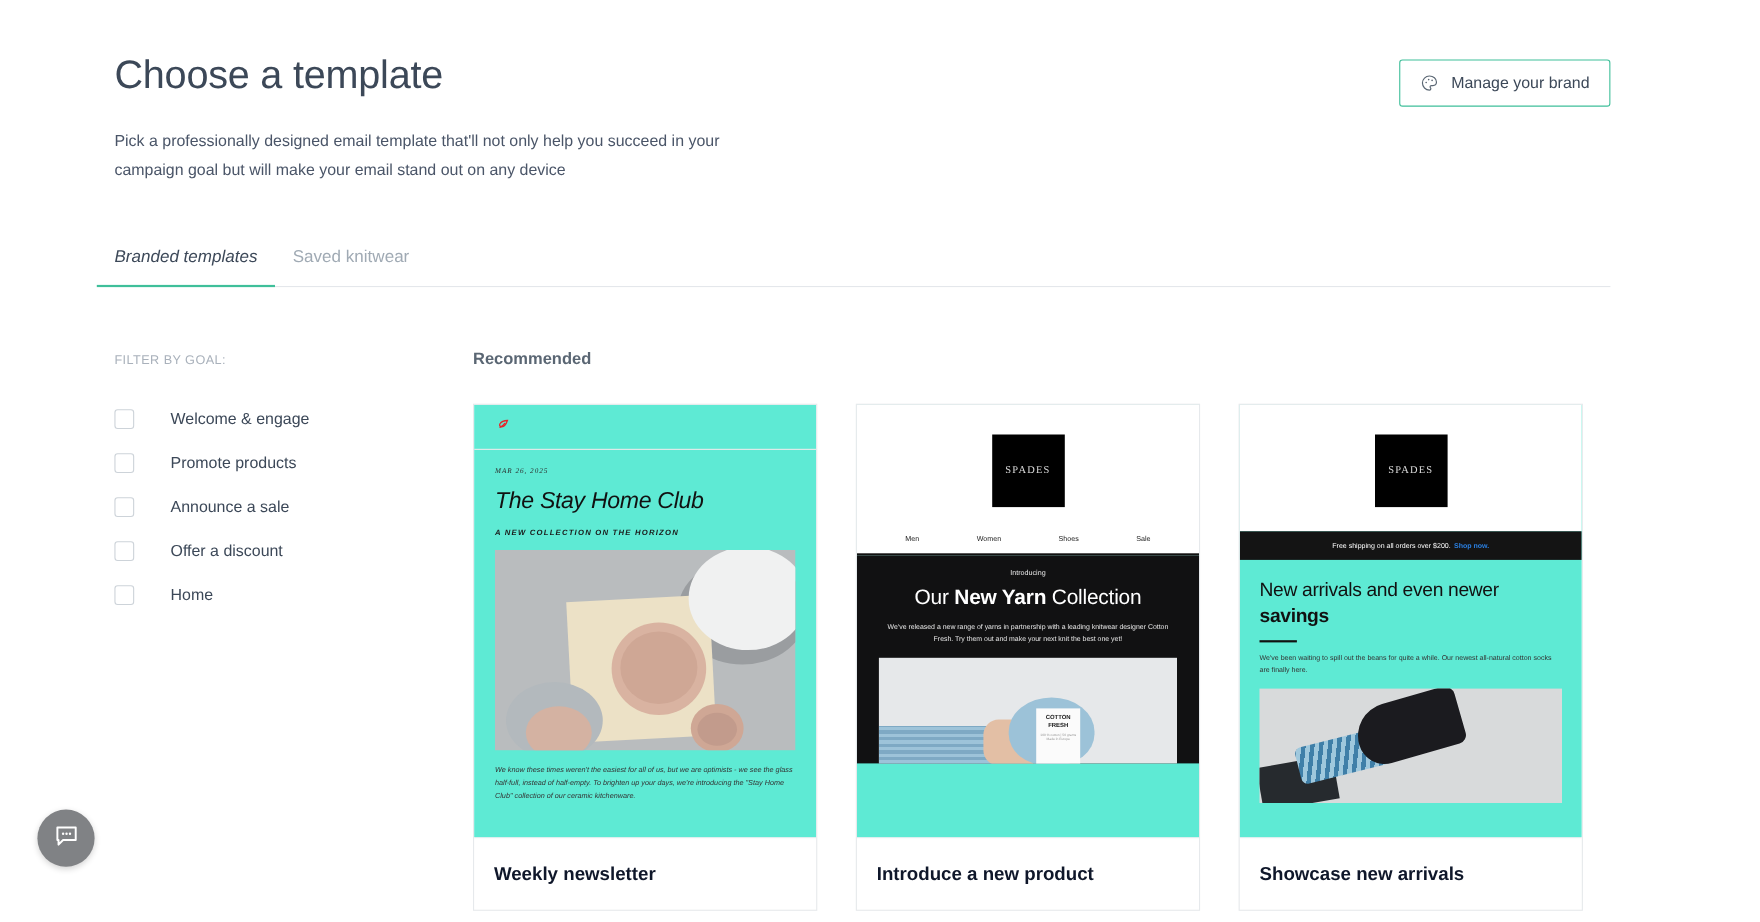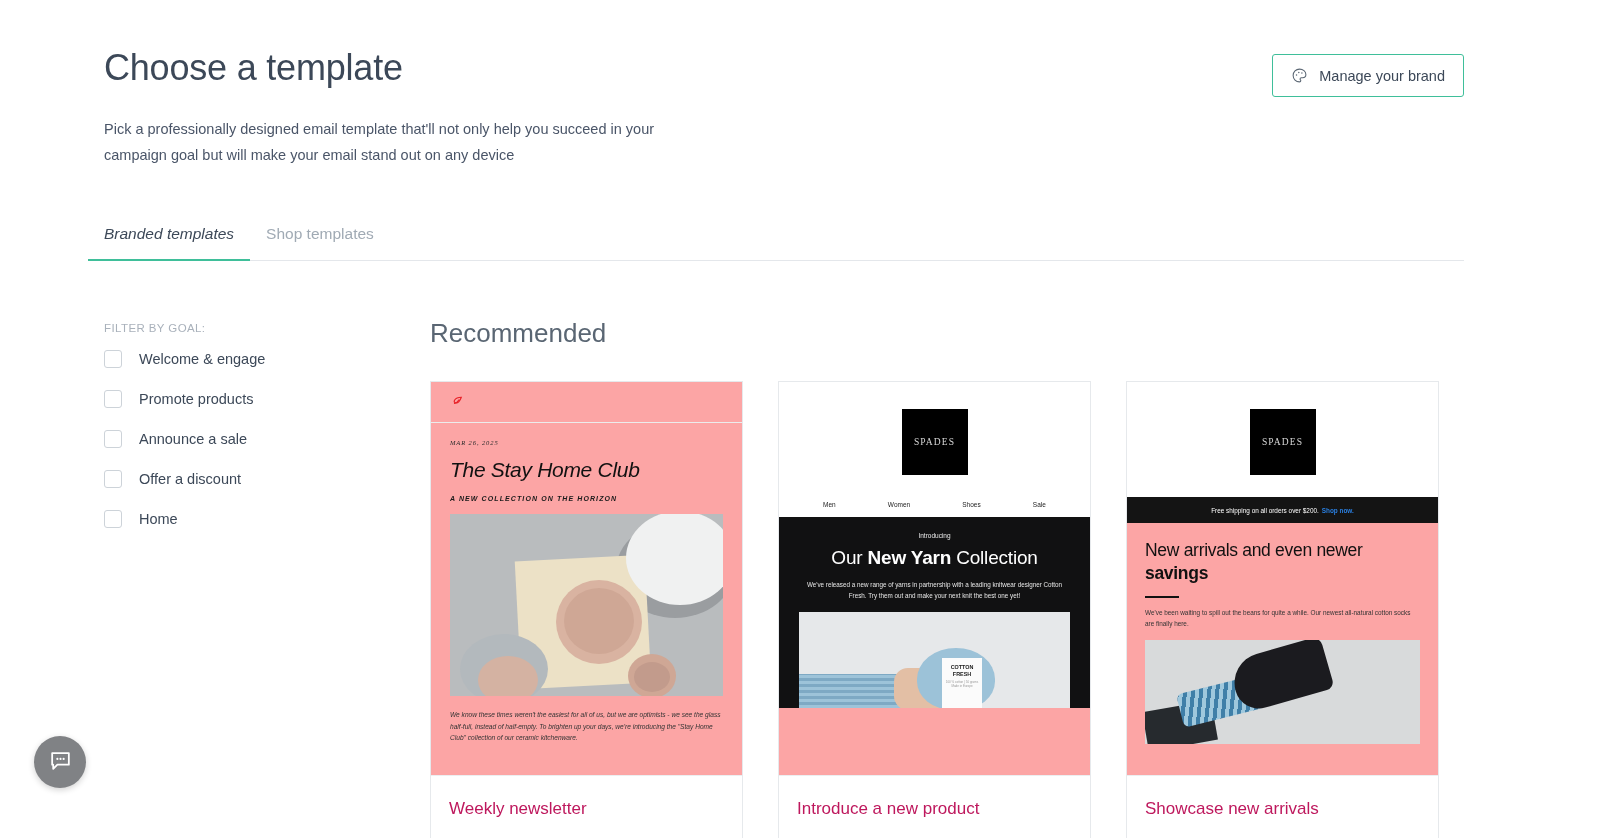--- a/index.html
+++ b/index.html
@@ -91,26 +91,26 @@
   
   .sidebar {
     position: absolute;
     left: 104px; top: 322px;
     width: 290px;
   }
   .filter-label {
     font-size: 11.5px;
     letter-spacing: 0.4px;
     color: #a9b1bb;
-    margin-bottom: 16px;
+    margin-bottom: 38px;
   }
   .filter-item {
     display: flex;
     align-items: center;
-    gap: 17px;
+    gap: 33px;
     margin-bottom: 22px;
     cursor: pointer;
   }
   .cbox {
     width: 18px; height: 18px;
     border: 1px solid #cdd3d9;
     border-radius: 3px;
     background: #fff;
     flex: 0 0 auto;
   }
@@ -119,54 +119,55 @@
     color: #3c4858;
   }
 
   
   .main {
     position: absolute;
     left: 430px; top: 318px;
     width: 1034px;
   }
   .section-title {
-    font-size: 26px;
+    font-size: 15px;
     color: #5a6673;
-    font-weight: 400;
+    font-weight: 700;
     margin: 0 0 32px 0;
   }
   .cards {
     display: flex;
     gap: 35px;
   }
   .card {
     width: 313px;
     border: 1px solid #e6e9ec;
     background: #fff;
     overflow: hidden;
     cursor: pointer;
     display: flex;
     flex-direction: column;
   }
   .preview {
     height: 393px;
     overflow: hidden;
     position: relative;
-    background: #fca5a5;
+    background: #5eead4;
   }
   .card-footer {
     height: 66px;
     display: flex;
     align-items: center;
     padding: 0 18px;
     border-top: 1px solid #eceff1;
   }
   .card-title {
     font-size: 17px;
-    color: #be185d;
+    color: #0f172a;
+    font-weight: bold;
   }
 
   
   .c1-bar {
     height: 41px;
     border-bottom: 1px solid #ececec;
     display: flex;
     align-items: center;
     padding-left: 20px;
   }
@@ -405,21 +406,21 @@
           <circle cx="11" cy="7.6" r="1.05" fill="#5a6673" stroke="none"></circle>
           <circle cx="15.4" cy="8.6" r="1.05" fill="#5a6673" stroke="none"></circle>
         </svg>
       </span>
       <span>Manage your brand</span>
     </button>
   </div>
 
   <div class="tabs">
     <button class="tab active">Branded templates</button>
-    <button class="tab">Shop templates</button>
+    <button class="tab">Saved knitwear</button>
   </div>
 
   <div class="sidebar">
     <div class="filter-label">FILTER BY GOAL:</div>
 
     <div class="filter-item">
       <span class="cbox"></span>
       <span class="filter-text">Welcome &amp; engage</span>
     </div>
     <div class="filter-item">

